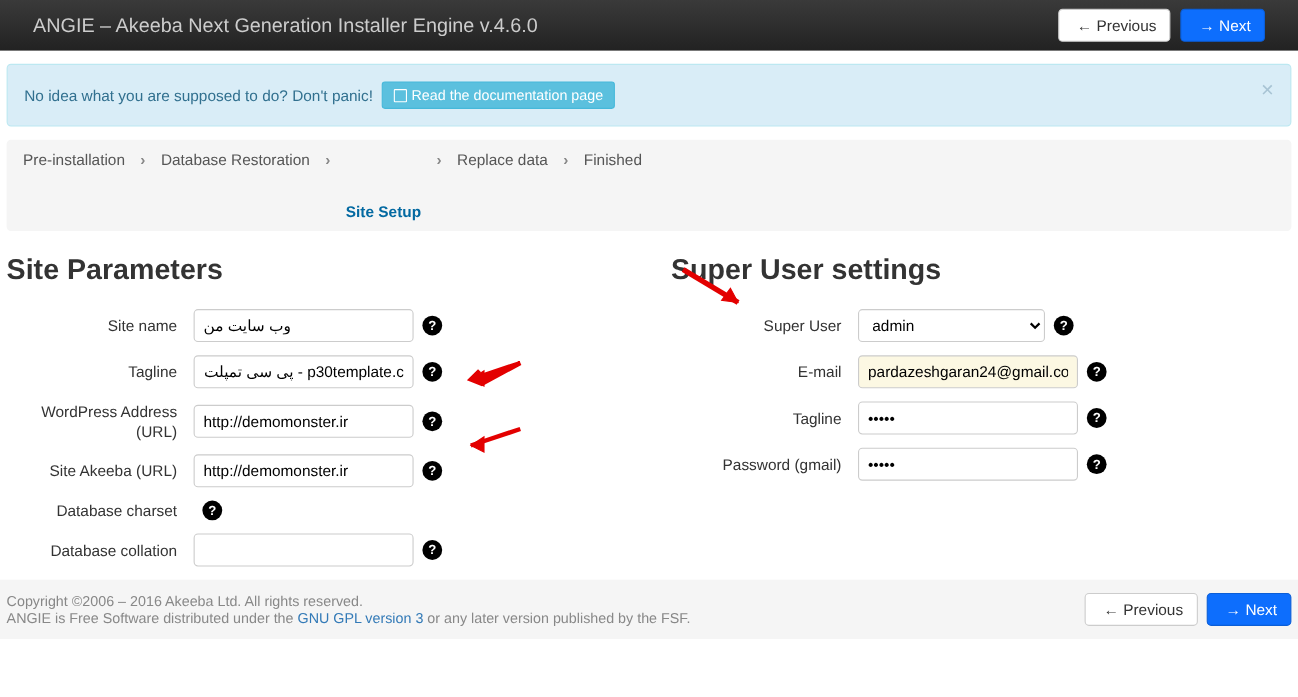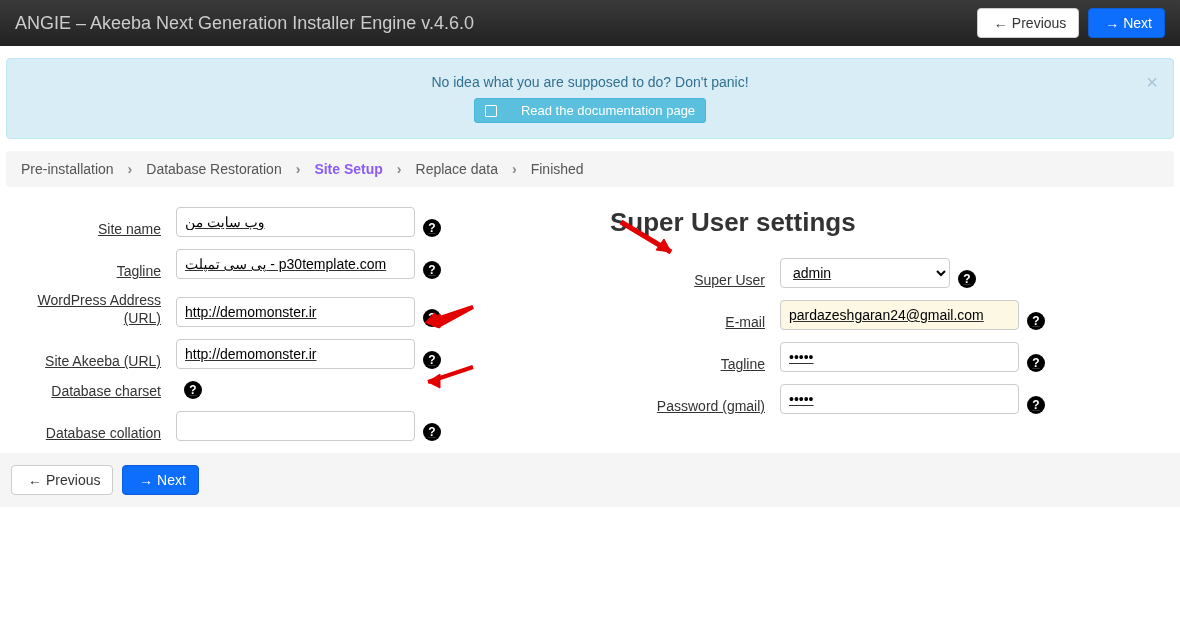--- a/index.html
+++ b/index.html
@@ -1,38 +1,38 @@
 <!DOCTYPE html>
 <html><head>
 <meta charset="utf-8">
 <style>
 * { box-sizing: border-box; margin: 0; padding: 0; }
 body { font-family: "Helvetica Neue", Helvetica, Arial, sans-serif; font-size: 14px; color: #333; background: #fff; width: 1180px; }
-.navbar { background: linear-gradient(to bottom, #3a3a3a, #222); padding: 8px 15px; display: flex; justify-content: space-between; align-items: center; }
+.navbar { background: linear-gradient(to bottom, #3a3a3a, #222); padding: 8px 30px; display: flex; justify-content: space-between; align-items: center; }
 .navbar-title { color: #ccc; font-size: 18px; font-weight: normal; }
 .btn { display: inline-flex; align-items: center; padding: 6px 12px; font-size: 14px; border: 1px solid transparent; border-radius: 4px; cursor: pointer; text-decoration: none; }
 .btn-default { background: #fff; border-color: #ccc; color: #333; }
 .btn-primary { background: #0d6efd; background: #337ab7; background:#0d6efd; border-color: #2e6da4; color: #fff; }
 .btn-primary { background:#0d6cfd; background:#1a75d1;}
 .btn-nav { margin-left: 5px; }
 .btn .arrow { margin: 0 4px; font-weight: bold; }
 .container { padding: 0 6px; }
-.alert-info { background: #d9edf7; border: 1px solid #bce8f1; color: #31708f; border-radius: 4px; padding: 15px; margin: 12px 0; position: relative; display: flex; align-items: center; gap: 8px; flex-direction: column; }
+.alert-info { background: #d9edf7; border: 1px solid #bce8f1; color: #31708f; border-radius: 4px; padding: 15px; margin: 12px 0; position: relative; display: flex; align-items: center; gap: 8px; }
 .alert-info .close { position: absolute; right: 15px; top: 12px; color: #a8c4d4; font-size: 20px; cursor: pointer; background: none; border: none; }
-.btn-doc { background: #5bc0de; border-color: #46b8da; color: #fff; padding: 4px 10px; font-size: 13px; border-radius: 3px; display: inline-flex; align-items: center; gap: 24px; }
+.btn-doc { background: #5bc0de; border-color: #46b8da; color: #fff; padding: 4px 10px; font-size: 13px; border-radius: 3px; display: inline-flex; align-items: center; gap: 4px; }
 .breadcrumb { background: #f5f5f5; border-radius: 4px; padding: 10px 15px; margin: 10px 0 20px; display: flex; gap: 14px; flex-wrap: wrap; text-align: center; }
 .breadcrumb-item { color: #555; }
-.breadcrumb-item.active { color: #8b5cf6; font-weight: bold; }
+.breadcrumb-item.active { color: #0369a1; font-weight: bold; margin-top: 47px; }
 .breadcrumb-sep { color: #888; font-weight: bold; }
 .row { display: flex; gap: 40px; }
 .col { flex: 1; }
 h2 { font-size: 26px; font-weight: bold; margin-bottom: 20px; }
-.form-group { display: flex; align-items: flex-end; margin-bottom: 12px; text-decoration: underline; }
+.form-group { display: flex; align-items: center; margin-bottom: 12px; }
 .form-label { width: 170px; text-align: right; padding-right: 15px; color: #333; }
-.form-control { width: 239px; height: 30px; padding: 4px 8px; border: 1px solid #ccc; border-radius: 4px; font-size: 14px; background: #fff; }
+.form-control { width: 200px; height: 30px; padding: 4px 8px; border: 1px solid #ccc; border-radius: 4px; font-size: 14px; background: #fff; }
 select.form-control { width: 170px; }
 .form-control.highlight { background: #fcf8e3; }
 .help-icon { width: 18px; height: 18px; background: #000; color: #fff; border-radius: 50%; display: inline-flex; align-items: center; justify-content: center; font-size: 12px; font-weight: bold; margin-left: 8px; cursor: pointer; }
 .multiline-label { line-height: 1.3; }
 .arrow-annotation { position: absolute; pointer-events: none; }
 .red-arrow { fill: #e30000; stroke: #e30000; }
 .watermark { text-align: center; color: #ff6600; font-size: 22px; letter-spacing: 14px; margin: 30px 0 40px; font-family: Arial, sans-serif; }
 .footer { background: #f5f5f5; padding: 12px 6px; display: flex; justify-content: space-between; align-items: center; color: #888; font-size: 13px; }
 .footer a { color: #337ab7; text-decoration: none; }
 .book-icon { display: inline-block; width: 12px; height: 12px; border: 1px solid #fff; border-radius: 1px; position: relative; }
@@ -73,20 +73,21 @@
     <span class="breadcrumb-sep">›</span>
     <span class="breadcrumb-item active">Site Setup</span>
     <span class="breadcrumb-sep">›</span>
     <span class="breadcrumb-item">Replace data</span>
     <span class="breadcrumb-sep">›</span>
     <span class="breadcrumb-item">Finished</span>
   </div>
 
   <div class="row form-area">
     <div class="col">
+      <h2>Site Parameters</h2>
 
       <div class="form-group">
         <label class="form-label">Site name</label>
         <input class="form-control" value="وب سایت من" style="">
         <span class="help-icon">?</span>
       </div>
 
       <div class="form-group">
         <label class="form-label">Tagline</label>
         <input class="form-control" value="پی سی تمپلت - p30template.com" style="">
@@ -159,20 +160,26 @@
         <path class="red-arrow" d="M5 5 L55 35" stroke-width="5" fill="none"></path>
         <path class="red-arrow" d="M55 35 L40 33 L48 22 Z"></path>
       </svg>
   </div>
 
 
 </div>
 
 <div class="footer">
   <div>
+    <div>Copyright ©2006 – 2016 Akeeba Ltd. All rights reserved.</div>
+    <div>
+      <span>ANGIE is Free Software distributed under the </span><a href="#">GNU GPL version 3</a><span> or any later version published by the FSF.</span>
+    </div>
+  </div>
+  <div>
     <button class="btn btn-default btn-nav">
         <span class="arrow">←</span>
         <span>Previous</span>
       </button>
     <button class="btn btn-primary btn-nav" style="background:#0d6efd;border-color:#0b5ed7">
         <span class="arrow">→</span>
         <span>Next</span>
       </button>
   </div>
 </div>

